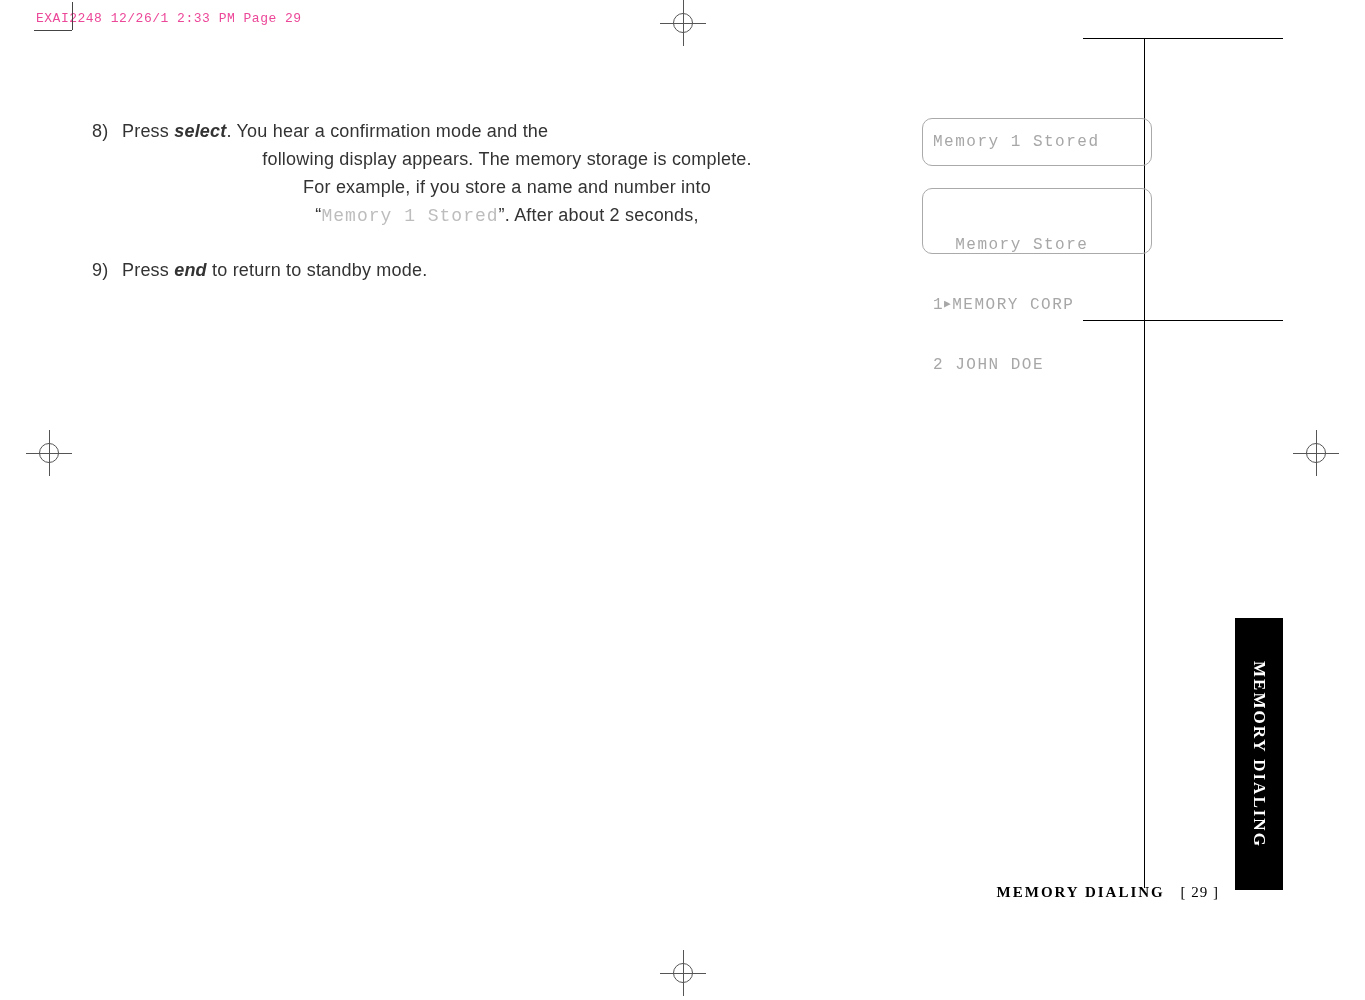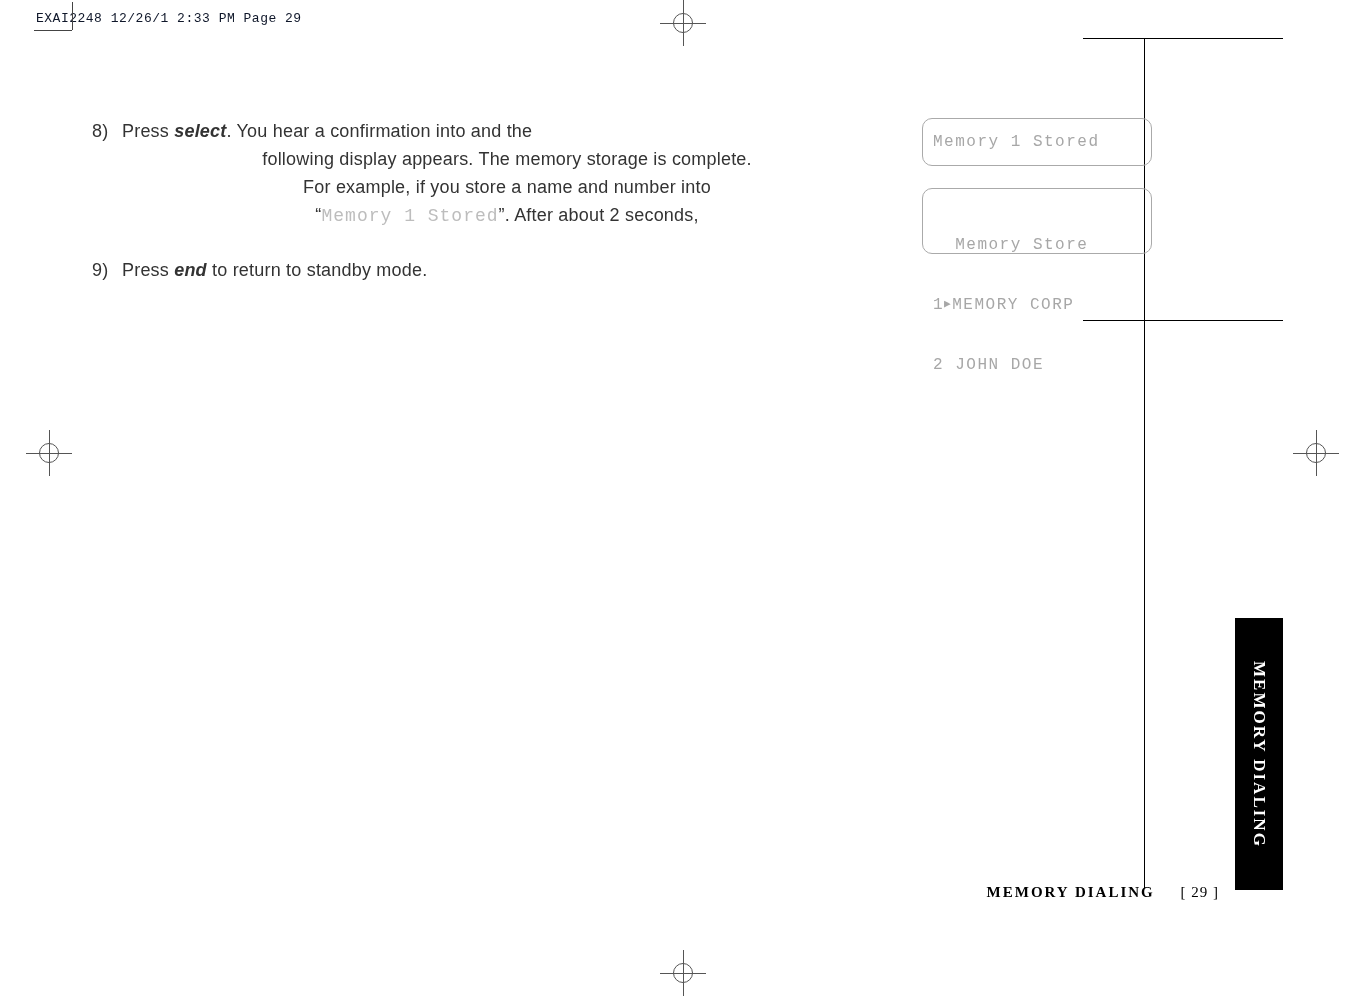--- a/index.html
+++ b/index.html
@@ -1,18 +1,18 @@
 <!DOCTYPE html>
 <html><head>
 <meta charset="utf-8">
 <style>
   * { box-sizing: border-box; margin: 0; padding: 0; }
   html, body { width: 1365px; height: 1000px; background: #fff; font-family: "Helvetica Neue", Helvetica, Arial, sans-serif; }
 
-  .top-slug { position: absolute; top: 12px; left: 36px; font: 13px/1 "Courier New", monospace; color: #0f172a; letter-spacing: .5px; }
+  .top-slug { position: absolute; top: 12px; left: 36px; font: 13px/1 "Courier New", monospace; color: #ec4899; letter-spacing: .5px; }
   .top-rule { position: absolute; top: 30px; left: 34px; width: 38px; height: 0; border-top: 1px solid #444; }
   .top-rule-v { position: absolute; top: 2px; left: 72px; width: 0; height: 28px; border-left: 1px solid #444; }
 
   
   .gutter-v1 { position: absolute; top: 38px; right: 220px; width: 0; height: 850px; border-left: 1.5px solid #000; }
   .gutter-h1 { position: absolute; top: 38px; right: 82px; width: 200px; height: 0; border-top: 1.5px solid #000; }
   .gutter-h2 { position: absolute; top: 320px; right: 82px; width: 200px; height: 0; border-top: 1.5px solid #000; }
 
   
   .body { position: absolute; top: 118px; left: 92px; width: 800px; color: #222; }
@@ -27,21 +27,21 @@
   .lcd1 { top: 118px; left: 922px; width: 230px; height: 48px; display: flex; align-items: center; }
   .lcd2 { top: 188px; left: 922px; width: 230px; height: 66px; }
   .lcd2 .arrow { font-size: 11px; display:inline-block; transform: translateY(-2px); }
 
   
   .tab { position: absolute; right: 82px; top: 618px; width: 48px; height: 272px; background: #000; color: #fff; display: flex; align-items: center; justify-content: center; }
   .tab span { writing-mode: vertical-rl; font: 700 17px/1 "Georgia", "Times New Roman", serif; letter-spacing: 2px; }
 
   
   .footer { position: absolute; right: 146px; bottom: 100px; font: 700 15px/1 "Georgia", "Times New Roman", serif; letter-spacing: 2px; color: #000; }
-  .footer .pg { font-weight: 400; letter-spacing: 1px; margin-left: 20px; }
+  .footer .pg { font-weight: 400; letter-spacing: 1px; margin-left: 10px; }
 
   
   .cross { position:absolute; width:46px; height:46px; }
   .cross::before, .cross::after { content:""; position:absolute; background:#555; }
   .cross::before { left:0; right:0; top:50%; height:1px; }
   .cross::after  { top:0; bottom:0; left:50%; width:1px; }
   .cross .ring { position:absolute; left:50%; top:50%; width:20px; height:20px; border:1px solid #555; border-radius:50%; transform:translate(-50%,-50%); }
 
   .cross-left { top: 430px; left: 26px; }
   .cross-top  { top: 0px; left: 660px; }
@@ -67,21 +67,21 @@
 <div class="cross cross-bot">
     <span class="ring"></span>
   </div>
 
 <div class="gutter-v1"></div>
 <div class="gutter-h1"></div>
 <div class="gutter-h2"></div>
 
 <div class="body">
   <p class="step">
-    <span class="hang">8)</span><span>Press </span><b>select</b><span>. You hear a confirmation into and the</span>
+    <span class="hang">8)</span><span>Press </span><b>select</b><span>. You hear a confirmation mode and the</span>
     <span class="indent">following display appears. The memory storage is complete.</span>
     <span class="indent">For example, if you store a name and number into</span>
     <span class="indent">
       <span>“</span><span class="lcdword">Memory 1 Stored</span><span>”. After about 2 seconds,</span>
     </span>
   </p>
 
   <p class="step">
     <span class="hang">9)</span><span>Press </span><b>end</b><span> to return to standby mode.</span>
   </p>

